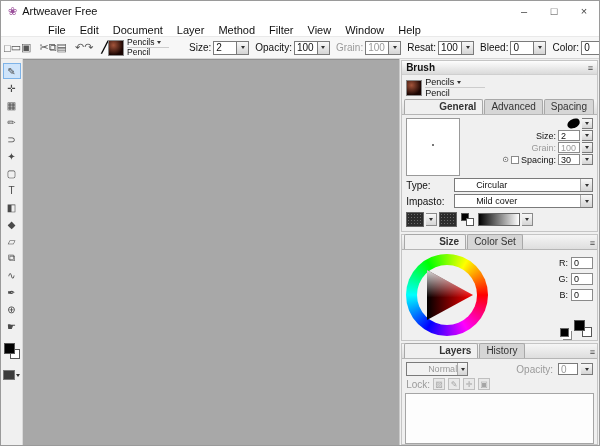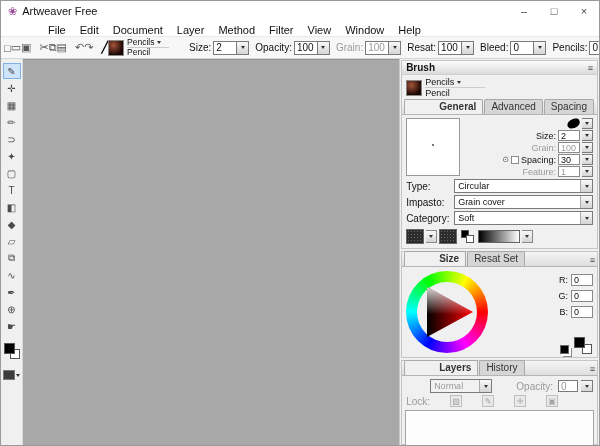--- a/index.html
+++ b/index.html
@@ -66,21 +66,21 @@
 .bp-row{display:flex;align-items:center;justify-content:flex-end;height:11px;gap:2px;font-size:9px;}
 .bp-row .num{width:22px;height:11px;background:#fff;border:1px solid #8a8a8a;display:inline-flex;align-items:center;padding:0 2px;}
 .bp-row .dd-btn{height:11px;width:11px;}
 .bp-row.disabled{color:#9a9a9a;}
 .bp-row.disabled .num{color:#9a9a9a;}
 .tip-blob{width:13px;height:9px;background:#000;border-radius:60% 40% 55% 45%;transform:rotate(-18deg);}
 .chk{width:8px;height:8px;background:#fff;border:1px solid #8a8a8a;}
 .mini-icon{font-size:8px;color:#555;}
 .sel-row{display:flex;align-items:center;padding:0 4px;height:16px;}
 .sel-row .lbl{width:48px;}
-.select{flex:1;height:14px;border:1px solid #7a7a7a;background:#fff;display:flex;align-items:center;padding-left:3px;font-size:9px;}
+.select{flex:1;height:14px;border:1px solid #7a7a7a;background:#fff;display:flex;align-items:center;padding-left:21px;font-size:9px;}
 .select .sdd{margin-left:auto;width:12px;height:100%;background:linear-gradient(#f8f8f8,#d5d5d5);border-left:1px solid #aaa;display:flex;align-items:center;justify-content:center;}
 .select.disabled{background:#f2f2f2;}
 .select.disabled .val{color:#9a9a9a;}
 .swatch-row{display:flex;align-items:center;gap:2px;padding:3px 4px 4px 4px;}
 .texture{width:18px;height:15px;border:1px solid #666;background-color:#2c2c2c;background-image:radial-gradient(#6a6a6a 1px,transparent 1px);background-size:3px 3px;}
 .mini-pair{position:relative;width:13px;height:13px;margin:0 2px;}
 .mini-pair .a{position:absolute;left:0;top:0;width:8px;height:8px;background:#000;border:1px solid #555;}
 .mini-pair .b{position:absolute;right:0;bottom:0;width:8px;height:8px;background:#fff;border:1px solid #555;}
 .grad-bar{width:42px;height:13px;border:1px solid #666;background:linear-gradient(to right,#000,#fff);}
 .sw-dd{width:11px;height:13px;border:1px solid #8a8a8a;border-left:none;background:linear-gradient(#f8f8f8,#d5d5d5);display:flex;align-items:center;justify-content:center;}
@@ -94,25 +94,25 @@
 .rgb-row{display:flex;align-items:center;justify-content:flex-end;gap:3px;font-size:9px;}
 .rgb-input{width:22px;height:12px;background:#fff;border:1px solid #8a8a8a;display:inline-flex;align-items:center;padding:0 2px;}
 .color-swatches{position:absolute;right:5px;bottom:3px;width:18px;height:17px;}
 .color-swatches .bg{position:absolute;right:0;bottom:0;width:10px;height:10px;background:#fff;border:1px solid #555;}
 .color-swatches .fg{position:absolute;left:0;top:0;width:11px;height:11px;background:#000;border:1px solid #555;}
 .default-sw{position:absolute;right:28px;bottom:3px;width:9px;height:9px;background:#000;border:1px solid #666;box-shadow:2px 2px 0 #fff,3px 3px 0 #888;}
 
 
 .panel.layers{flex:1;min-height:0;}
 .layers-controls{display:flex;align-items:center;padding:3px 4px 1px 4px;gap:3px;}
-.blend-select{width:62px;flex:none;margin-left:24px;}
+.blend-select{width:62px;flex:none;}
 .layers-controls .tb-label{margin-left:auto;color:#9a9a9a;}
 .layers-controls .tb-input{width:20px;height:12px;color:#9a9a9a;}
 .layers-controls .dd-btn{height:12px;}
-.lock-row{display:flex;align-items:center;gap:20px;padding:1px 4px 3px 4px;color:#9a9a9a;}
+.lock-row{display:flex;align-items:center;gap:3px;padding:1px 4px 3px 4px;color:#9a9a9a;}
 .lock-icon{width:12px;height:12px;border:1px solid #bfbfbf;background:#e9e9e9;color:#a5a5a5;font-size:8px;display:flex;align-items:center;justify-content:center;}
 .layers-list{flex:1;margin:0 3px;background:#fdfdfd;border:1px solid #a5a5a5;min-height:40px;}
 </style>
 </head>
 <body>
 
 <div class="titlebar">
   <span class="logo">❀</span>
   <span class="title">Artweaver Free</span>
   <div class="win-controls">
@@ -188,21 +188,21 @@
       </span>
   </span>
   <span class="tb-field">
     <span class="tb-label">Bleed:</span>
     <span class="tb-input">0</span>
     <span class="dd-btn">
         <i class="arrow-down arrow-sm"></i>
       </span>
   </span>
   <span class="tb-field">
-    <span class="tb-label">Pencils:</span>
+    <span class="tb-label">Color:</span>
     <span class="tb-input">0</span>
 
   </span>
 </div>
 
 <div class="main">
 
   <div class="toolstrip">
     <div class="tool selected">
         <span>✎</span>
@@ -315,51 +315,35 @@
           </div>
           <div class="bp-row">
             <span class="mini-icon">⊙</span>
             <span class="chk"></span>
             <span>Spacing:</span>
             <span class="num">30</span>
             <span class="dd-btn">
                 <i class="arrow-down arrow-sm"></i>
               </span>
           </div>
-          <div class="bp-row disabled">
-            <span>Feature:</span>
-            <span class="num">1</span>
-            <span class="dd-btn">
-                <i class="arrow-down arrow-sm"></i>
-              </span>
-          </div>
         </div>
       </div>
       <div class="sel-row">
         <span class="lbl">Type:</span>
         <span class="select">
           <span class="val">Circular</span>
           <span class="sdd">
               <i class="arrow-down arrow-sm"></i>
             </span>
         </span>
       </div>
       <div class="sel-row">
         <span class="lbl">Impasto:</span>
         <span class="select">
-          <span class="val">Grain cover</span>
-          <span class="sdd">
-              <i class="arrow-down arrow-sm"></i>
-            </span>
-        </span>
-      </div>
-      <div class="sel-row">
-        <span class="lbl">Category:</span>
-        <span class="select">
-          <span class="val">Soft</span>
+          <span class="val">Mild cover</span>
           <span class="sdd">
               <i class="arrow-down arrow-sm"></i>
             </span>
         </span>
       </div>
       <div class="swatch-row">
         <span class="texture"></span>
         <span class="sw-dd">
             <i class="arrow-down arrow-sm"></i>
           </span>
@@ -371,21 +355,21 @@
         <span class="grad-bar"></span>
         <span class="sw-dd">
             <i class="arrow-down arrow-sm"></i>
           </span>
       </div>
     </div>
 
     <div class="panel">
       <div class="tabs">
         <span class="tab active">Size</span>
-        <span class="tab">Resat Set</span>
+        <span class="tab">Color Set</span>
         <span class="panel-menu" style="align-self:center;">≡</span>
       </div>
       <div class="color-body">
         <div class="wheel">
           <div class="wheel-inner"></div>
           <svg class="tri" width="58" height="58" viewBox="0 0 58 58">
             <defs>
               <linearGradient id="triRed" x1="0" y1="0" x2="1" y2="0">
                 <stop offset="0" stop-color="#000000"></stop>
                 <stop offset="1" stop-color="#ff0000"></stop>

